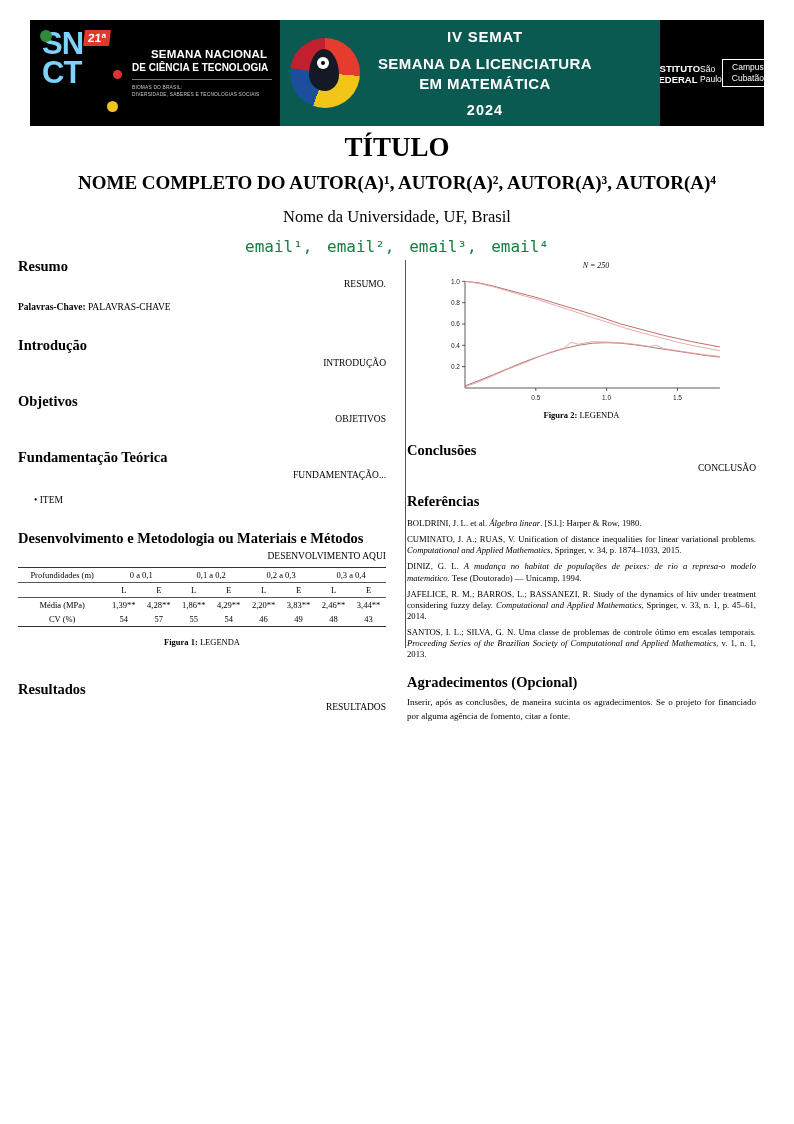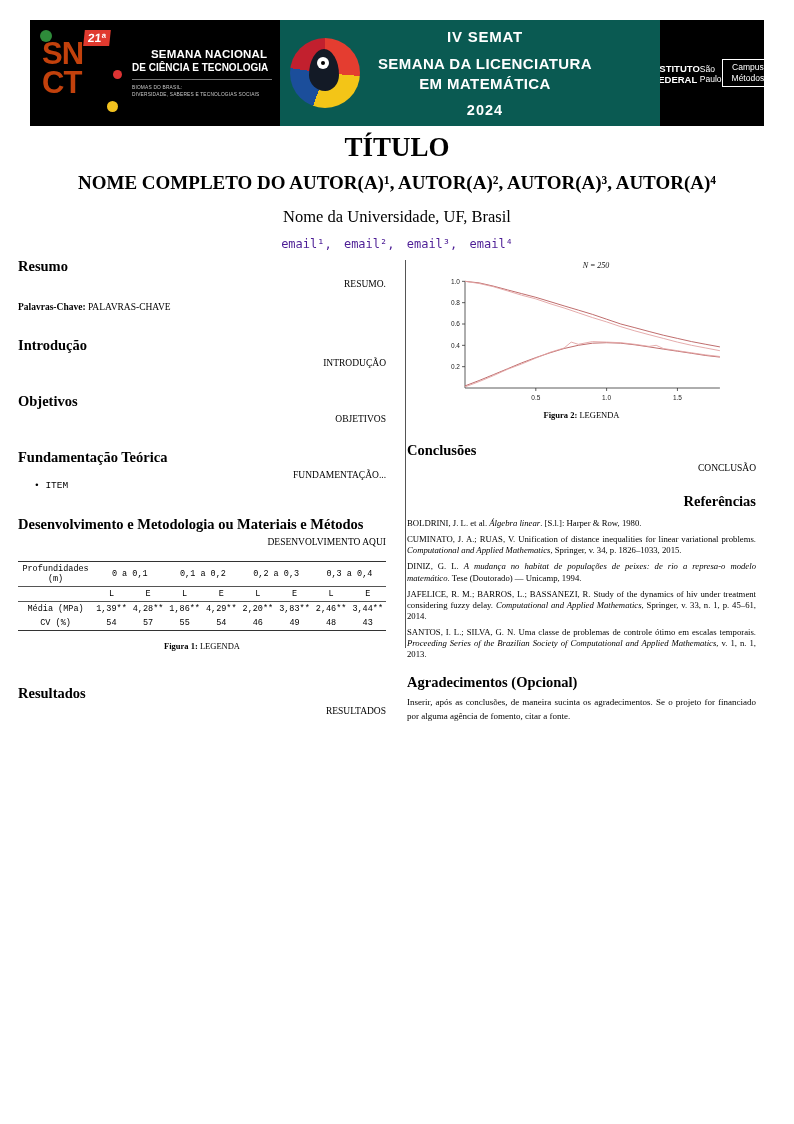--- a/index.html
+++ b/index.html
@@ -8,23 +8,23 @@
     position:relative; width:794px; height:1124px; background:#ffffff;
     margin:0 auto; overflow:hidden;
     font-family:"Liberation Serif", serif; color:#000;
   }
 
   
   .banner { position:absolute; top:20px; left:30px; width:734px; height:106px; display:flex; }
   .banner-left { width:250px; background:#000; display:flex; align-items:center; gap:8px; padding:7px 8px; }
   .snct-logo { position:relative; width:86px; height:90px; flex:none; }
   .snct-letters {
-    color:#c2410c; font-family:"Liberation Sans", sans-serif; font-weight:bold;
+    color:#7dd3fc; font-family:"Liberation Sans", sans-serif; font-weight:bold;
     font-size:31px; line-height:0.92; letter-spacing:-1px; width:42px;
-    word-break:break-all; margin-top:12px; margin-left:4px;
+    word-break:break-all; margin-top:2px; margin-left:4px;
   }
   .snct-badge {
     position:absolute; top:2px; left:46px; background:#e03a2f; color:#fff;
     font-family:"Liberation Sans", sans-serif; font-weight:bold; font-size:12px;
     padding:1px 4px; transform:skew(-6deg);
   }
   .snct-logo::before { content:""; position:absolute; left:2px; top:2px; width:12px; height:12px; border-radius:50%; background:#2e8b3a; }
   .snct-logo::after  { content:""; position:absolute; right:6px; bottom:6px; width:11px; height:11px; border-radius:50%; background:#f2c21f; }
   .snct-dot-red { position:absolute; right:2px; top:42px; width:9px; height:9px; border-radius:50%; background:#d33; }
   .snct-text { color:#fff; font-family:"Liberation Sans", sans-serif; flex:1; }
@@ -50,37 +50,37 @@
   .banner-right { width:104px; background:#000; color:#fff; display:flex; flex-direction:row; align-items:center; justify-content:center; font-family:"Liberation Sans", sans-serif; padding:4px; }
   .if-name { font-weight:bold; font-size:9.5px; line-height:1.15; text-align:center; margin-top:4px; }
   .if-sp { font-size:8.5px; margin-top:1px; }
   .campus-box { border:1px solid #fff; padding:2px 9px; text-align:center; font-size:8.5px; line-height:1.25; }
 
   
   .title-block { position:absolute; top:132px; left:0; width:100%; text-align:center; }
   .doc-title { font-size:27px; font-weight:bold; }
   .authors { font-size:19px; font-weight:bold; margin-top:9px; }
   .affil { font-size:16.5px; margin-top:13px; }
-  .emails { font-family:"DejaVu Sans Mono", monospace; font-size:12px; margin-top:10px; word-spacing:5px; color:#4c1d95; }
+  .emails { font-family:"DejaVu Sans Mono", monospace; font-size:16px; margin-top:10px; word-spacing:5px; color:#15803d; }
 
   
   .divider { position:absolute; left:405px; top:260px; width:1px; height:388px; background:#555; }
   .col-left  { position:absolute; left:18px;  top:258px; width:368px; }
   .col-right { position:absolute; left:407px; top:258px; width:349px; }
   .sec { font-size:14.5px; font-weight:bold; }
   .body { font-size:9.5px; margin-top:4px;text-align:right; }
   .mt { margin-top:25px; }
   .kw { font-size:9.5px; margin-top:13px; }
   .kw .kw-label { font-weight:bold; }
-  .item-list { margin-top:0; padding-left:16px; list-style:none; font-size:9.5px;font-family:Liberation Mono, monospace; }
+  .item-list { margin-top:15px; padding-left:16px; list-style:none; font-size:9.5px; }
   .item-list li::before { content:"• "; }
 
   
-  .tbl { width:100%; margin-top:14px; border-collapse:collapse; font-size:8.5px; text-align:center;
-         border-top:1.2px solid #333; border-bottom:1.2px solid #333;font-family:Liberation Mono, monospace; }
+  .tbl { width:100%; margin-top:6px; border-collapse:collapse; font-size:8.5px; text-align:center;
+         border-top:1.2px solid #333; border-bottom:1.2px solid #333; }
   .tbl td { padding:2px 3px; }
   .tbl .corner { width:24%; }
   .tbl tr.hdr td { border-bottom:0.8px solid #555; }
   .tbl tr.subrow td { border-bottom:0.8px solid #555; }
 
   .caption { font-size:8.5px; text-align:center; margin-top:10px; }
   .caption .cap-label { font-weight:bold; }
 
   
   #chart-svg { display:block; margin:0 auto; }
@@ -137,21 +137,21 @@
         <rect x="8" y="8" width="6" height="6" rx="1" fill="#fff"></rect>
         <rect x="16" y="8" width="6" height="6" rx="1" fill="#fff"></rect>
       </svg>
       <div class="if-name">
         <div>INSTITUTO</div>
         <div>FEDERAL</div>
       </div>
       <div class="if-sp">São Paulo</div>
       <div class="campus-box">
         <div>Campus</div>
-        <div>Métodos</div>
+        <div>Cubatão</div>
       </div>
     </div>
   </div>
 
   <div class="title-block">
     <div class="doc-title">TÍTULO</div>
     <div class="authors">NOME COMPLETO DO AUTOR(A)¹, AUTOR(A)², AUTOR(A)³, AUTOR(A)⁴</div>
     <div class="affil">Nome da Universidade, UF, Brasil</div>
     <div class="emails">email¹, email², email³, email⁴</div>
   </div>
@@ -263,27 +263,27 @@
         <polyline points="38.0,128.9 52.2,123.6 66.3,117.7 80.5,111.3 94.6,106.0 108.8,100.1 123.0,94.3 137.1,90.0 144.2,84.1 151.3,86.3 165.5,83.6 179.6,84.1 193.8,84.7 207.9,86.3 222.1,88.4 229.2,87.3 236.3,90.5 250.4,92.7 264.6,94.8 278.8,96.9 292.9,98.5" fill="none" stroke="#e2a3a3" stroke-width="0.9"></polyline>
       </svg>
     <div class="caption fig2-caption">
       <span class="cap-label">Figura 2:</span>
       <span>LEGENDA</span>
     </div>
 
     <div class="sec" style="margin-top:22px;">Conclusões</div>
     <div class="body">CONCLUSÃO</div>
 
-    <div class="sec" style="margin-top:20px;text-align:right;">Referências</div>
+    <div class="sec" style="margin-top:20px;">Referências</div>
     <div class="refs">
       <div class="ref">
         <span>BOLDRINI, J. L. et al. </span><span class="it">Álgebra linear</span><span>. [S.l.]: Harper &amp; Row, 1980.</span>
       </div>
       <div class="ref">
-        <span>CUMINATO, J. A.; RUAS, V. Unification of distance inequalities for linear variational problems. </span><span class="it">Computational and Applied Mathematics</span><span>, Springer, v. 34, p. 1826–1033, 2015.</span>
+        <span>CUMINATO, J. A.; RUAS, V. Unification of distance inequalities for linear variational problems. </span><span class="it">Computational and Applied Mathematics</span><span>, Springer, v. 34, p. 1874–1033, 2015.</span>
       </div>
       <div class="ref">
         <span>DINIZ, G. L. </span><span class="it">A mudança no habitat de populações de peixes: de rio a represa-o modelo matemático</span><span>. Tese (Doutorado) — Unicamp, 1994.</span>
       </div>
       <div class="ref">
         <span>JAFELICE, R. M.; BARROS, L.; BASSANEZI, R. Study of the dynamics of hiv under treatment considering fuzzy delay. </span><span class="it">Computational and Applied Mathematics</span><span>, Springer, v. 33, n. 1, p. 45–61, 2014.</span>
       </div>
       <div class="ref">
         <span>SANTOS, I. L.; SILVA, G. N. Uma classe de problemas de controle ótimo em escalas temporais. </span><span class="it">Proceeding Series of the Brazilian Society of Computational and Applied Mathematics</span><span>, v. 1, n. 1, 2013.</span>
       </div>

